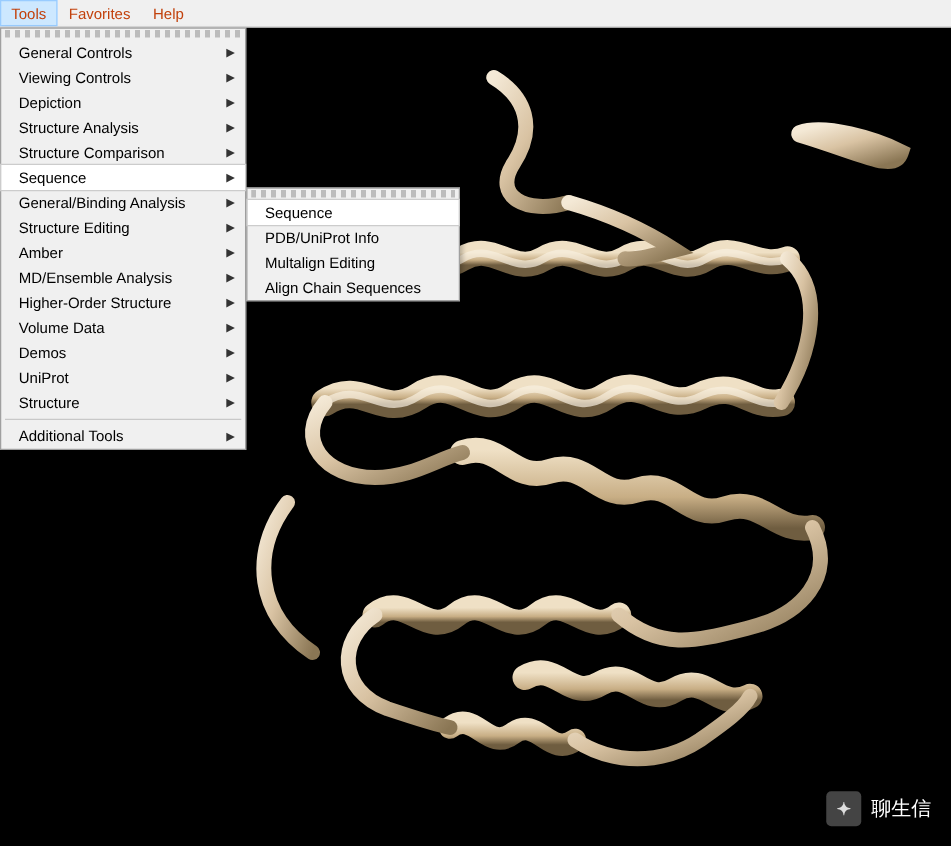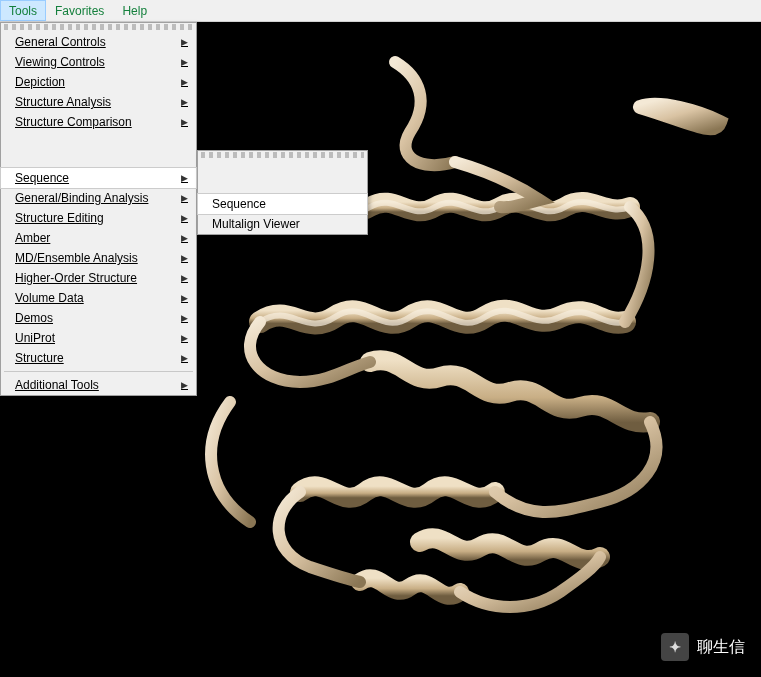--- a/index.html
+++ b/index.html
@@ -17,21 +17,21 @@
     background: #f0f0f0;
     display: flex;
     align-items: stretch;
     border-bottom: 1px solid #d0d0d0;
     position: relative;
     z-index: 10;
   }
   .menubar-item {
     padding: 3px 9px;
     cursor: default;
-    color: #15803d;
+    color: #c2410c;
     display: flex;
     align-items: center;
   }
   .menubar-item.active {
     background: #cde8ff;
     border: 1px solid #99ccff;
     padding: 2px 8px;
   }
   .viewport {
     position: absolute;
@@ -43,41 +43,39 @@
   }
   .dropdown {
     position: absolute;
     top: 22px;
     left: 0;
     width: 197px;
     background: #f0f0f0;
     border: 1px solid #a0a0a0;
     box-shadow: 2px 2px 4px rgba(0,0,0,0.25);
     z-index: 20;
-    text-decoration: underline;
   }
   .dropdown-tear {
     height: 6px;
     margin: 1px 3px 2px 3px;
     background: repeating-linear-gradient(to right,#888 0 4px,transparent 4px 8px);
     opacity: .5;
   }
   .dropdown-item {
     display: flex;
     align-items: center;
     justify-content: space-between;
     padding: 3px 8px 3px 14px;
     color: #000;
     cursor: default;
     white-space: nowrap;
   }
   .dropdown-item.highlight {
     background: #fff;
     outline: 1px solid #ccc;
-    margin-top: 36px;
   }
   .dropdown-sep {
     height: 1px;
     background: #c8c8c8;
     margin: 3px 3px;
   }
   .arrow-right {
     font-size: 9px;
     color: #333;
     margin-left: 8px;
@@ -243,15 +241,21 @@
     <span class="arrow-right">▶</span>
   </div>
 </div>
 
 <div class="submenu">
   <div class="dropdown-tear"></div>
   <div class="dropdown-item highlight">
     <span>Sequence</span>
   </div>
   <div class="dropdown-item">
-    <span>Multalign Viewer</span>
+    <span>PDB/UniProt Info</span>
+  </div>
+  <div class="dropdown-item">
+    <span>Multalign Editing</span>
+  </div>
+  <div class="dropdown-item">
+    <span>Align Chain Sequences</span>
   </div>
 </div>
 
 </body></html>

